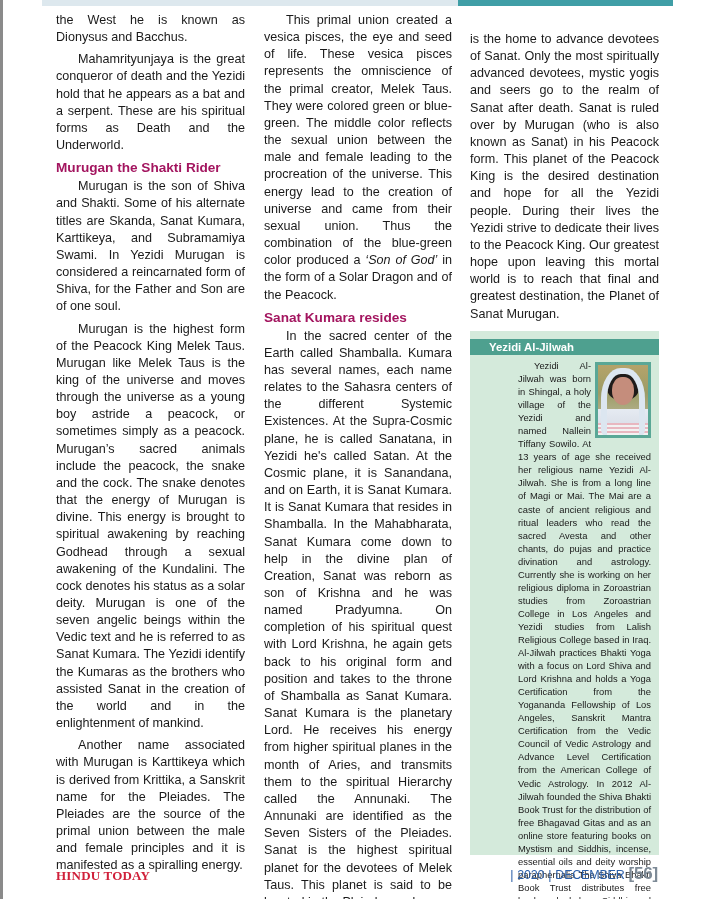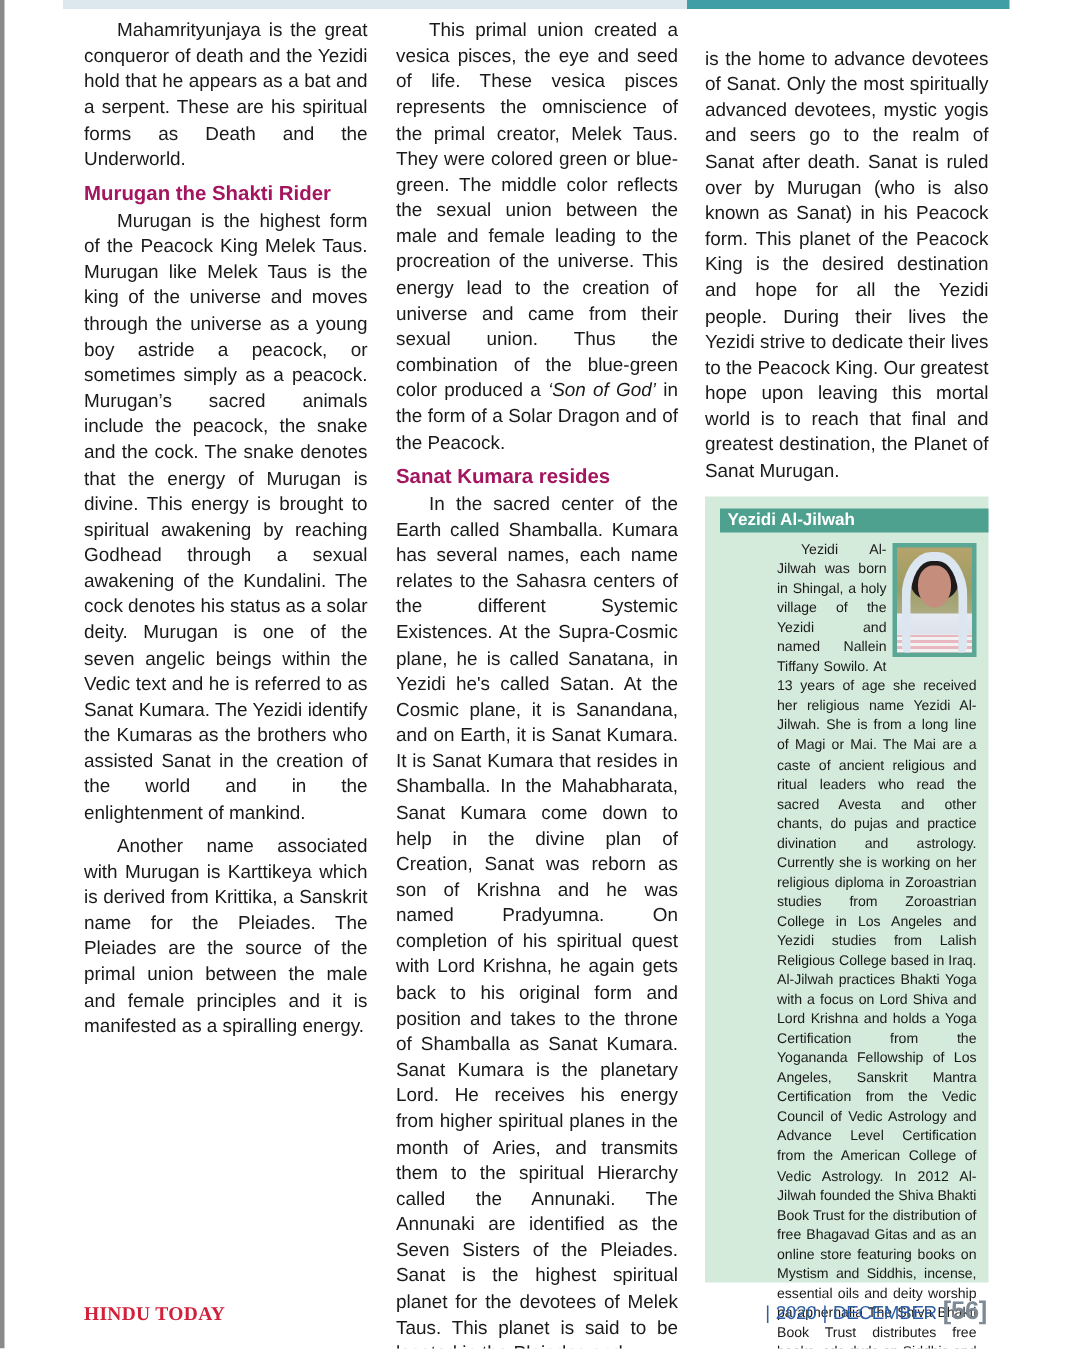--- a/index.html
+++ b/index.html
@@ -11,21 +11,21 @@
   .col { position: absolute; top: 12px; font-size: 12.6px; line-height: 17.15px; text-align: justify; }
   .col1 { left: 56px; width: 189px; }
   .col2 { left: 264px; width: 188px; }
   .col3 { left: 470px; width: 189px; margin-top: 19px; }
   .col p { margin: 0 0 5px 0; text-indent: 0; }
   .col p.ind { text-indent: 22px; }
   h3.sub { color: #a3155f; font-size: 13.6px; font-weight: bold; margin: 2px 0 1px 0; line-height: 18px; }
   em { font-style: italic; }
   .dots { text-align: center; color: #d02a4a; font-size: 13px; font-weight: bold; letter-spacing: 1px; margin-top: 4px; line-height: 14px; }
   .bio { position: absolute; left: 470px; top: 331px; width: 189px; height: 524px; background: #d4eadb; }
-  .bio-head { background: #4ea08f; color: #ffffff; font-weight: bold; font-size: 11.4px; height: 16px; line-height: 16px; padding-left: 5px; margin-top: 8px; margin-left: 10px; }
+  .bio-head { background: #4ea08f; color: #ffffff; font-weight: bold; font-size: 11.4px; height: 16px; line-height: 16px; padding-left: 19px; margin-top: 8px; }
   .bio-body { padding: 4px 8px 0 8px; font-size: 9.4px; line-height: 13.05px; text-align: justify; color: #1a1a1a; }
   .bio-photo { float: right; width: 56px; height: 76px; margin: 3px 0 2px 4px; background: #5aa796; padding: 3px; }
   .bio-photo .img { width: 100%; height: 100%; position: relative; overflow: hidden; background: linear-gradient(180deg, #b5a36a 0%, #9c9c66 40%, #c8c4b0 100%); }
   .ph-hair { position: absolute; left: 9px; top: 5px; width: 32px; height: 30px; border-radius: 50% 50% 40% 40%; background: #1f1b1a; }
   .ph-face { position: absolute; left: 14px; top: 12px; width: 22px; height: 28px; border-radius: 45% 45% 50% 50%; background: #c58d7c; }
   .ph-scarf { position: absolute; left: 3px; top: 3px; width: 44px; height: 68px; border-radius: 45% 45% 10% 10%; border: 6px solid #dce6f0; border-bottom: none; }
   .ph-body { position: absolute; left: 0; top: 44px; width: 100%; height: 26px; background: linear-gradient(180deg, #e6ebf2, #d4d9e4); }
   .ph-stripes { position: absolute; left: 0; top: 58px; width: 100%; height: 12px; background: repeating-linear-gradient(180deg, #e8b7c0 0 2px, #f2f2f2 2px 4px); }
   .bio-body p.ind { text-indent: 16px; margin-left: 40px; }
   .footer-brand { position: absolute; left: 56px; top: 868px; color: #d0203a; font-family: Liberation Serif, serif; font-weight: bold; font-size: 13px; letter-spacing: 0.2px; }
@@ -34,22 +34,24 @@
   .footer-issue .page { color: #7d8a96; font-size: 17px; font-weight: bold; }
 </style>
 </head>
 <body>
 
 <div class="left-rule"></div>
 <div class="top-bar-light"></div>
 <div class="top-bar-teal"></div>
 
 <div class="col col1">
+  <p>the West he is known as Dionysus and Bacchus.</p>
   <p class="ind">Mahamrityunjaya is the great conqueror of death and the Yezidi hold that he appears as a bat and a serpent. These are his spiritual forms as Death and the Underworld.</p>
   <h3 class="sub">Murugan the Shakti Rider</h3>
+  <p class="ind">Murugan is the son of Shiva and Shakti. Some of his alternate titles are Skanda, Sanat Kumara, Karttikeya, and Subramamiya Swami. In Yezidi Murugan is considered a reincarnated form of Shiva, for the Father and Son are of one soul.</p>
   <p class="ind">Murugan is the highest form of the Peacock King Melek Taus. Murugan like Melek Taus is the king of the universe and moves through the universe as a young boy astride a peacock, or sometimes simply as a peacock. Murugan’s sacred animals include the peacock, the snake and the cock. The snake denotes that the energy of Murugan is divine. This energy is brought to spiritual awakening by reaching Godhead through a sexual awakening of the Kundalini. The cock denotes his status as a solar deity. Murugan is one of the seven angelic beings within the Vedic text and he is referred to as Sanat Kumara. The Yezidi identify the Kumaras as the brothers who assisted Sanat in the creation of the world and in the enlightenment of mankind.</p>
   <p class="ind">Another name associated with Murugan is Karttikeya which is derived from Krittika, a Sanskrit name for the Pleiades. The Pleiades are the source of the primal union between the male and female principles and it is manifested as a spiralling energy.</p>
 </div>
 
 <div class="col col2">
   <p class="ind"><span>This primal union created a vesica pisces, the eye and seed of life. These vesica pisces represents the omniscience of the primal creator, Melek Taus. They were colored green or blue-green. The middle color reflects the sexual union between the male and female leading to the procreation of the universe. This energy lead to the creation of universe and came from their sexual union. Thus the combination of the blue-green color produced a </span><em>‘Son of God’</em><span> in the form of a Solar Dragon and of the Peacock.</span></p>
   <h3 class="sub">Sanat Kumara resides</h3>
   <p class="ind">In the sacred center of the Earth called Shamballa. Kumara has several names, each name relates to the Sahasra centers of the different Systemic Existences. At the Supra-Cosmic plane, he is called Sanatana, in Yezidi he's called Satan. At the Cosmic plane, it is Sanandana, and on Earth, it is Sanat Kumara. It is Sanat Kumara that resides in Shamballa. In the Mahabharata, Sanat Kumara come down to help in the divine plan of Creation, Sanat was reborn as son of Krishna and he was named Pradyumna. On completion of his spiritual quest with Lord Krishna, he again gets back to his original form and position and takes to the throne of Shamballa as Sanat Kumara. Sanat Kumara is the planetary Lord. He receives his energy from higher spiritual planes in the month of Aries, and transmits them to the spiritual Hierarchy called the Annunaki. The Annunaki are identified as the Seven Sisters of the Pleiades. Sanat is the highest spiritual planet for the devotees of Melek Taus. This planet is said to be located in the Pleiades and</p>
 </div>
 

